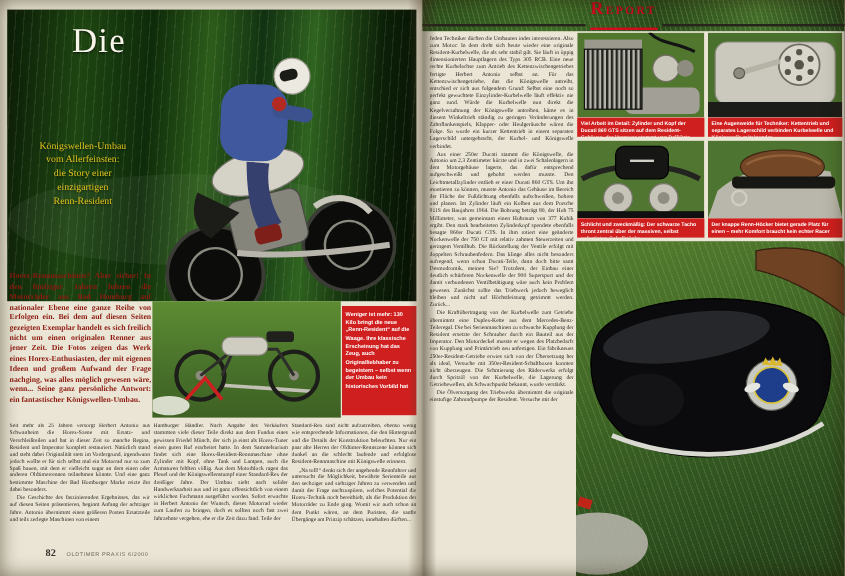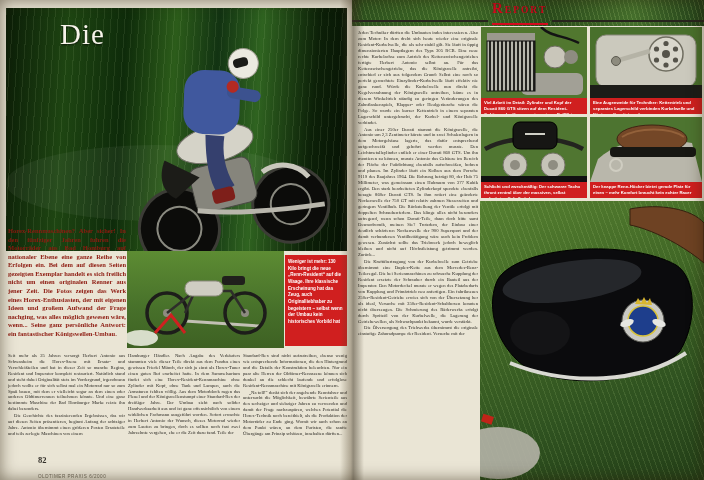--- a/index.html
+++ b/index.html
@@ -26,21 +26,21 @@
      background:linear-gradient(180deg,#5d8c33,#47702a 60%,#3e6123);}
   .caption-box{position:absolute;left:285px;top:255px;width:62px;height:91px;background:#d01f1f;color:#fff;
      font-family:"Liberation Sans",sans-serif;font-weight:bold;font-size:4.6px;line-height:1.45;
      padding:4px 3px;box-sizing:border-box;overflow:hidden;}
   .bodycol{position:absolute;font-size:4.7px;line-height:1.26;color:#2a2823;text-align:justify;overflow:hidden;}
   .bodycol p{margin:0;}
   .bodycol p + p{text-indent:6px;margin-top:1px;}
   #col1{left:8px;top:353px;width:117px;height:107px;}
   #col2{left:128px;top:353px;width:112px;height:113px;}
   #col3{left:243px;top:353px;width:104px;height:113px;}
-  .footer-left{position:absolute;left:38px;top:455px;display:flex;align-items:baseline;gap:9px;z-index:6;flex-direction:column;}
+  .footer-left{position:absolute;left:38px;top:455px;display:flex;align-items:baseline;gap:9px;z-index:6;}
   .footer-left .pn{font-size:8.5px;color:#33302a;font-weight:bold;}
   .footer-left .mag{font-size:4.6px;color:#6f6959;font-family:"Liberation Sans",sans-serif;letter-spacing:.5px;}
 
   
   .top-grass{position:absolute;left:352px;top:0;width:352px;height:26px;
      background:
        repeating-linear-gradient(75deg,rgba(195,225,140,.16) 0 1px,rgba(0,0,0,0) 1px 4px),
        linear-gradient(90deg,#2c4f1d,#3f6b27 30%,#2a4a1b 55%,#456f2c 80%,#24411a);}
   .rule-l{position:absolute;left:352px;top:20px;width:136px;height:2px;background:#27241c;z-index:2;}
   .rule-r{position:absolute;left:552px;top:20px;width:152px;height:2px;background:#27241c;z-index:2;}
@@ -98,20 +98,25 @@
           <circle cx="260" cy="60" r="15" fill="#ebe9e0" stroke="#9a988c"></circle>
           <rect x="250" y="54" width="15" height="9" rx="4" fill="#1b1b18"></rect>
           <path d="M206,120 C200,145 198,165 204,182 L222,176 C216,158 218,140 224,126 Z" fill="#35406e"></path>
           <rect x="198" y="176" width="22" height="14" rx="4" fill="#7e1f1a"></rect>
         </g>
       </g>
     </svg>
     <div class="title">
       <div class="l1">Die</div>
     </div>
+    <div class="subtitle">Königswellen-Umbau
+vom Allerfeinsten:
+die Story einer
+einzigartigen
+Renn-Resident</div>
   </div>
 
   <div class="intro">Horex-Rennmaschinen? Aber sicher! In den fünfziger Jahren fuhren die Motorräder aus Bad Homburg auf nationaler Ebene eine ganze Reihe von Erfolgen ein. Bei dem auf diesen Seiten gezeigten Exemplar handelt es sich freilich nicht um einen originalen Renner aus jener Zeit. Die Fotos zeigen das Werk eines Horex-Enthusiasten, der mit eigenen Ideen und großem Aufwand der Frage nachging, was alles möglich gewesen wäre, wenn... Seine ganz persönliche Antwort: ein fantastischer Königswellen-Umbau.</div>
 
   <div class="inset-photo">
     <svg viewBox="0 0 157 97" width="157" height="97">
       <ellipse cx="14" cy="87" rx="17" ry="8" fill="rgba(242,242,232,0.85)"></ellipse>
       <line x1="58" y1="70" x2="132" y2="75" stroke="#c2c0b4" stroke-width="3"></line>
       <circle cx="40" cy="62" r="20" fill="none" stroke="#1d1d1a" stroke-width="3.5"></circle>
       <circle cx="118" cy="62" r="20" fill="none" stroke="#1d1d1a" stroke-width="3.5"></circle>

